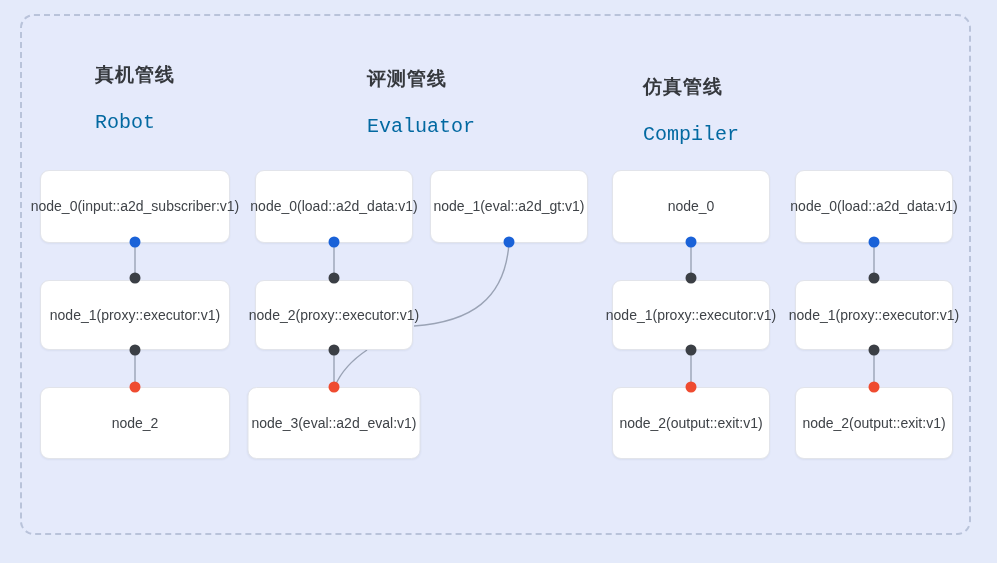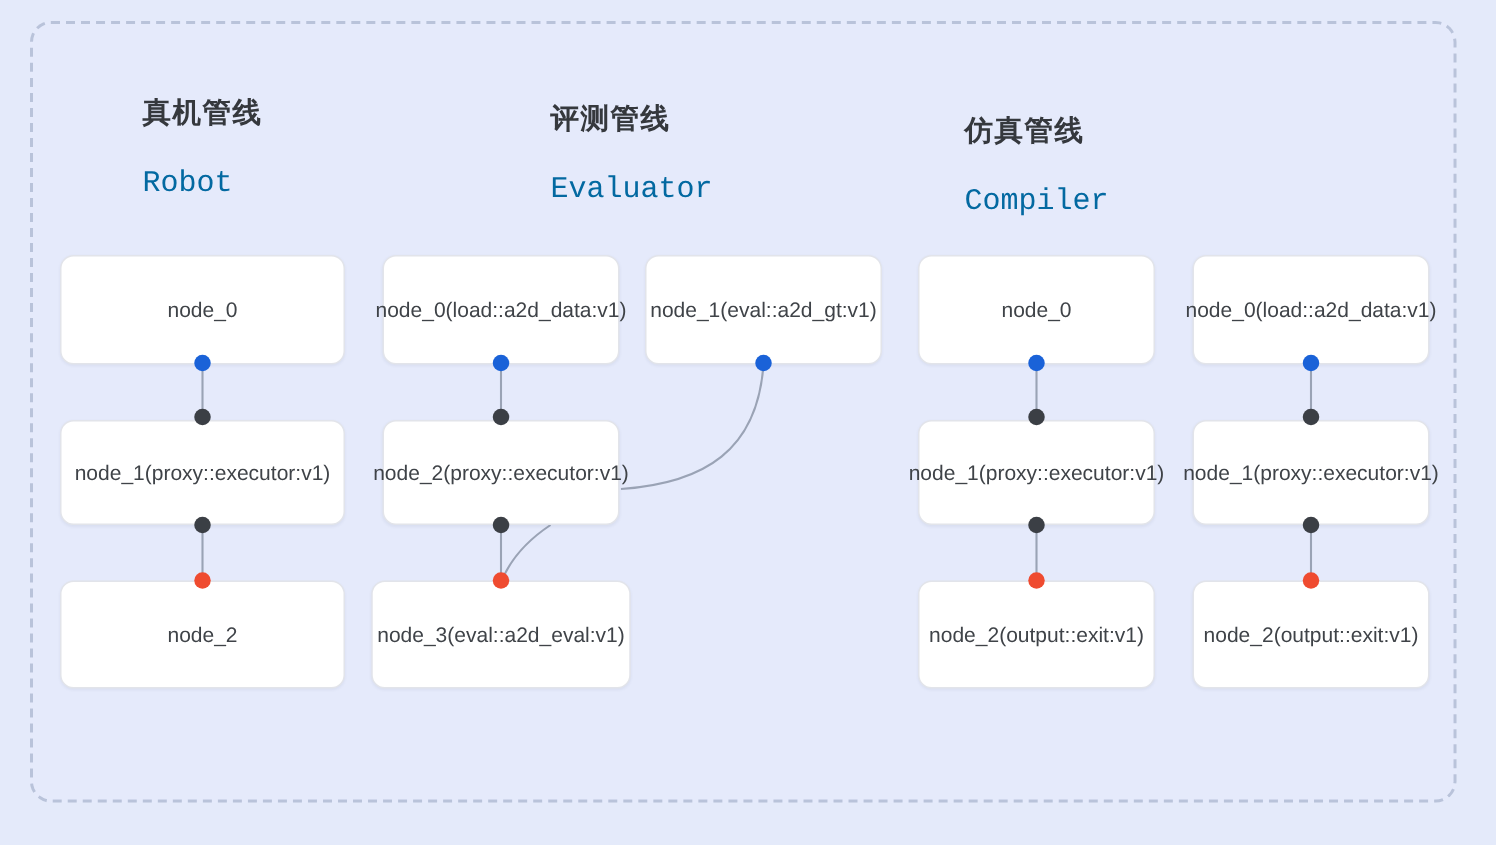--- a/index.html
+++ b/index.html
@@ -129,20 +129,21 @@
     <div class="col-title-cn">评测管线</div>
     <div class="col-title-en">Evaluator</div>
   </div>
   <div class="col-header" style="left:691px; top:74px;">
     <div class="col-title-cn">仿真管线</div>
     <div class="col-title-en">Compiler</div>
   </div>
 
   <div class="node-box" style="left:135px; top:170px; width:190px; height:73px;">
     <div class="node-id">node_0</div>
+    <div class="node-type">(input::a2d_subscriber:v1)</div>
   </div>
   <div class="node-box" style="left:135px; top:280px; width:190px; height:70px;">
     <div class="node-id">node_1</div>
     <div class="node-type">(proxy::executor:v1)</div>
   </div>
   <div class="node-box" style="left:135px; top:387px; width:190px; height:72px;">
     <div class="node-id">node_2</div>
   </div>
 
   <div class="node-box" style="left:334px; top:170px; width:158px; height:73px;">

